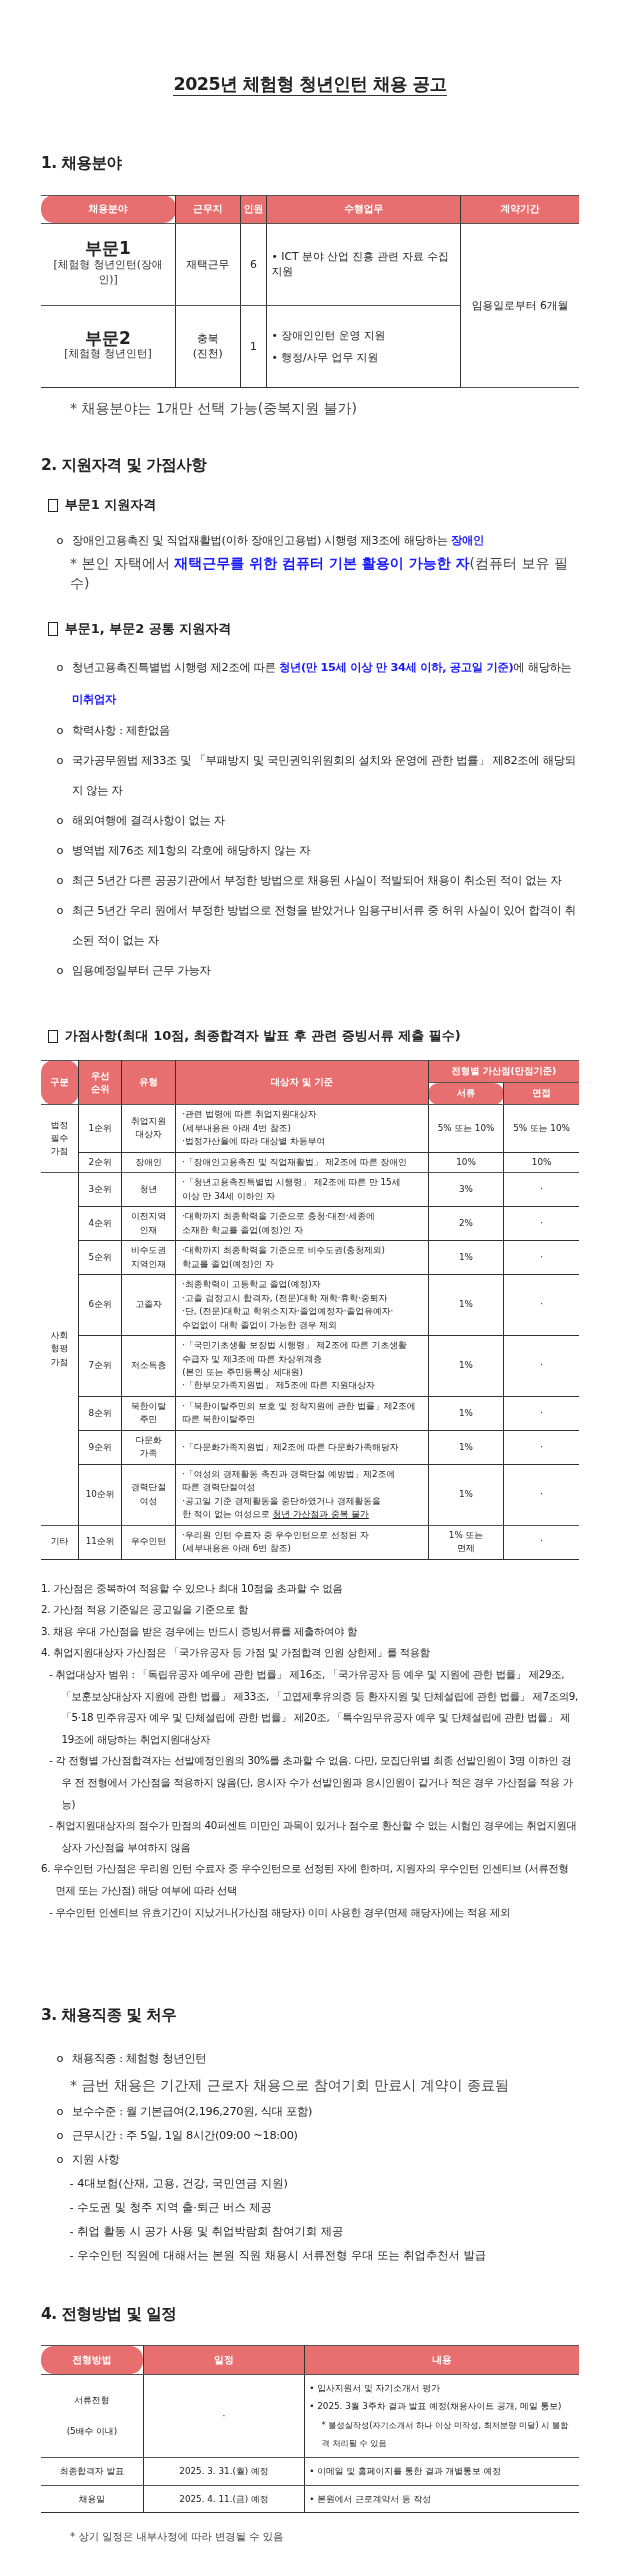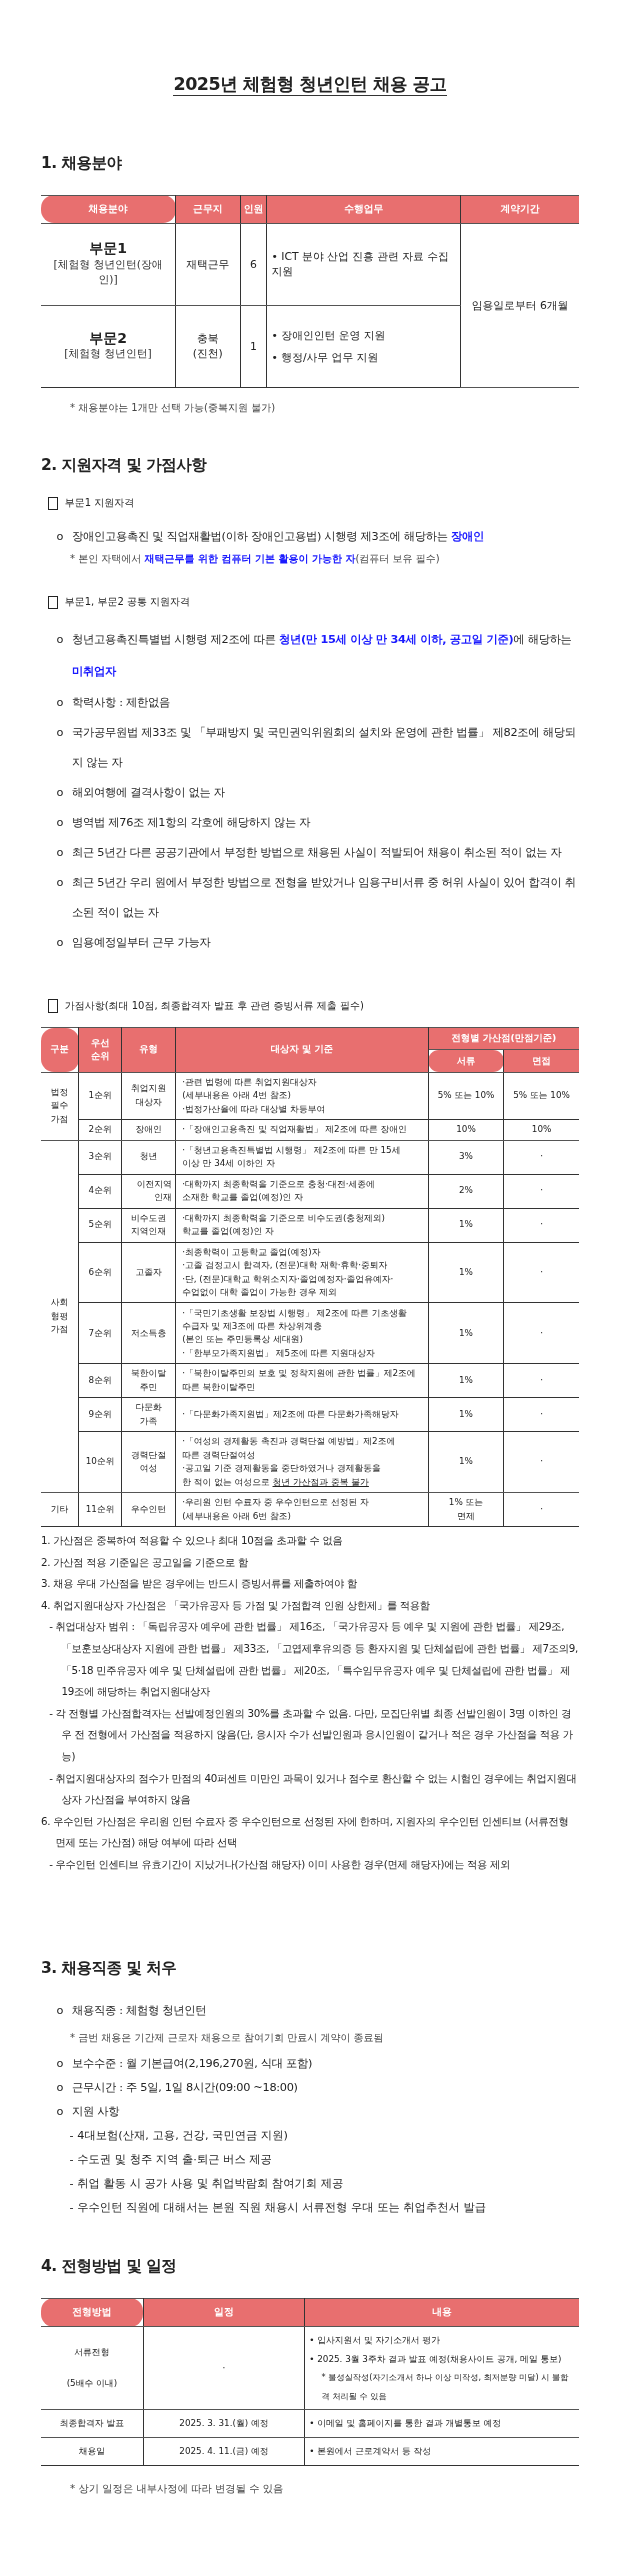--- a/index.html
+++ b/index.html
@@ -25,22 +25,22 @@
   }
   .sec-title {
     font-size: 15.5px;
     font-weight: bold;
     margin-top: 36px;
     margin-bottom: 20.6px;
     letter-spacing: -0.5px;
   }
   .sec-title.first { margin-top: 57px; }
   .sub-title {
-    font-size: 10px;
-    font-weight: normal;
+    font-size: 13px;
+    font-weight: bold;
     margin: 17.5px 0 14.4px 7.2px;
     display: flex; align-items: center;
   }
   .box-icon {
     display: inline-block; width: 10.3px; height: 13.4px;
     border: 1px solid #222; margin-right: 6.2px;
   }
   .bullet {
     font-size: 11.3px;
     line-height: 24px;
@@ -48,21 +48,21 @@
     text-indent: -15.5px;
     margin-left: 0;
     letter-spacing: -0.3px;
   }
   .bullet .mark { display: inline-block; width: 15.5px; text-indent: 0; }
   .dash {
     font-size: 11.3px; line-height: 24px;
     padding-left: 41px; text-indent: -12.4px;
   }
   .note {
-    font-size: 10px; color: #444;
+    font-size: 14px; color: #444;
     padding-left: 29px; line-height: 20.6px;
   }
   .blue { color: #1a1aff; font-weight: bold; }
   .u { text-decoration: underline; }
 
   table { border-collapse: collapse; width: 100%; }
   .tbl { margin-top: 5.2px; border-top: 1.5px solid #555; border-bottom: 1.5px solid #555; }
   .tbl th {
     background: #e86f6f; color: #fff; font-weight: bold;
     font-size: 9.8px; padding: 7.2px 3.1px;
@@ -74,30 +74,30 @@
   .tbl td {
     font-size: 9.8px; padding: 5.2px 4.1px;
     border: 0.5px solid #333; vertical-align: middle; text-align: center;
     line-height: 14.4px;
   }
   .tbl td.left { text-align: left; }
   .tbl tr.thick td { border-bottom: 1.5px solid #555; }
 
   
   .t1 td { height: 82px; font-size: 10.8px; line-height: 15.5px; }
-  .t1 .name { font-weight: bold; font-size: 14px; }
+  .t1 .name { font-weight: bold; font-size: 17px; }
   .t1 .sub { color: #333; }
   .t1 ul { list-style: none; }
   .t1 ul li { padding: 3.1px 0; }
 
   
   .t2 th { font-size: 9.3px; padding: 4.1px 2.1px; }
   .t2 td { font-size: 8.8px; line-height: 13.4px; padding: 3.1px 3.1px; }
   .t2 td.crit { text-align: left; padding-left: 6.2px; }
-  .footnotes { margin-top: 3px; }
+  .footnotes { margin-top: 18px; }
   .fn { font-size: 10.3px; line-height: 21.6px; letter-spacing: -0.3px; }
   .fn.sub { padding-left: 20.6px; text-indent: -12.4px; }
 
   
   .t3 td { font-size: 8.8px; line-height: 18.5px; padding: 4.1px 4.1px; }
   .t3 ul { list-style: none; text-align: left; }
   .t3 .subnote { padding-left: 12.4px; font-size: 8.2px; }
 </style>
 </head>
 <body>
@@ -226,21 +226,21 @@
 가점</td>
           <td style="white-space: pre-line;">3순위</td>
           <td style="white-space: pre-line;">청년</td>
           <td class="crit" style="white-space: pre-line;">·「청년고용촉진특별법 시행령」 제2조에 따른 만 15세
  이상 만 34세 이하인 자</td>
           <td style="white-space: pre-line;">3%</td>
           <td style="white-space: pre-line;">·</td>
         </tr>
         <tr>
           <td style="white-space: pre-line;">4순위</td>
-          <td style="white-space: pre-line; text-align: right;">이전지역
+          <td style="white-space: pre-line;">이전지역
 인재</td>
           <td class="crit" style="white-space: pre-line;">·대학까지 최종학력을 기준으로 충청·대전·세종에
  소재한 학교를 졸업(예정)인 자</td>
           <td style="white-space: pre-line;">2%</td>
           <td style="white-space: pre-line;">·</td>
         </tr>
         <tr>
           <td style="white-space: pre-line;">5순위</td>
           <td style="white-space: pre-line;">비수도권
 지역인재</td>

